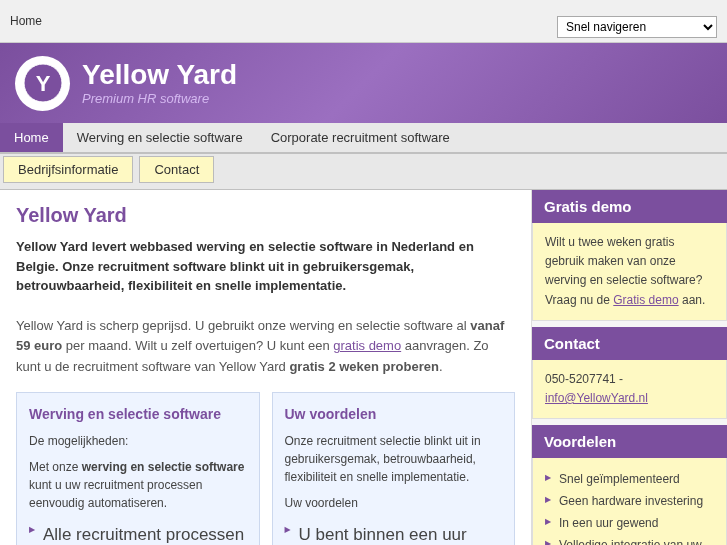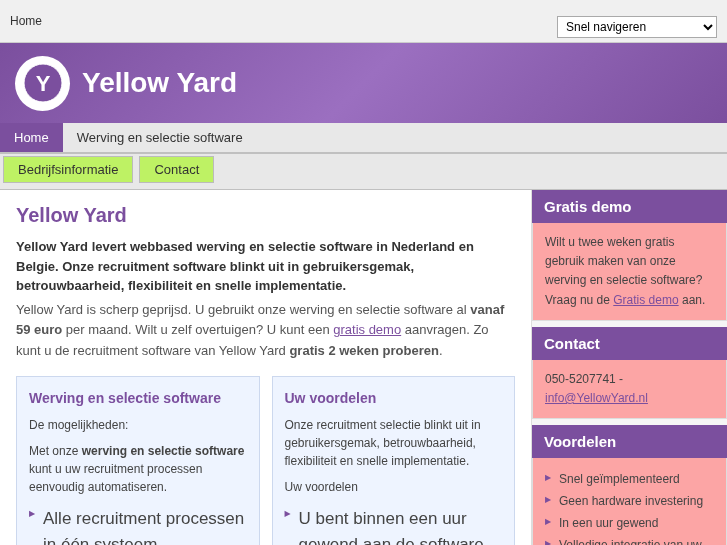--- a/index.html
+++ b/index.html
@@ -96,21 +96,21 @@
       background: #e8e8e8;
       display: flex;
       border-bottom: 1px solid #c0c0c0;
       padding: 0 0 4px 0;
     }
     .sub-nav-item {
       padding: 5px 14px;
       font-size: 13px;
       cursor: pointer;
       color: #333;
-      background: #bef264;
+      background: #fef9c3;
       border: 1px solid #bbb;
       margin: 2px 3px;
       text-decoration: none;
       display: block;
     }
 
     
     #content-wrapper {
       background: #f5f5f5;
       display: flex;
@@ -129,21 +129,21 @@
     #page-title {
       color: #7b4f9e;
       font-size: 20px;
       font-weight: bold;
       margin-bottom: 10px;
     }
 
     #intro-bold {
       font-weight: bold;
       color: #333;
-      margin-bottom: 4px;
+      margin-bottom: 20px;
       line-height: 1.5;
     }
 
     #intro-text {
       color: #555;
       line-height: 1.6;
       margin-bottom: 14px;
     }
     #intro-text a { color: #7b4f9e; }
     #intro-text strong { font-weight: bold; }
@@ -210,21 +210,21 @@
 
     .sidebar-block-header {
       background: #7b4f9e;
       color: #fff;
       font-size: 15px;
       font-weight: bold;
       padding: 8px 12px;
     }
 
     .sidebar-block-content {
-      background: #fca5a5;
+      background: #fef9c3;
       padding: 10px 12px;
       border: 1px solid #ddd;
       border-top: none;
       font-size: 12px;
       color: #444;
       line-height: 1.6;
     }
 
     .sidebar-block-content a {
       color: #7b4f9e;
@@ -269,26 +269,28 @@
 
 <div id="header">
   <div id="logo-icon">
     <svg viewBox="0 0 40 40" xmlns="http://www.w3.org/2000/svg">
       <circle cx="20" cy="20" r="19" fill="#7b4f9e" stroke="#fff" stroke-width="1"></circle>
       <text x="20" y="28" text-anchor="middle" font-size="22" font-weight="bold" fill="white" font-family="Arial">Y</text>
     </svg>
   </div>
   <div id="logo-text-block">
     <span id="logo-name">Yellow Yard</span>
+    <span id="logo-tagline">Premium HR software</span>
   </div>
 </div>
 
 <nav id="main-nav">
   <a class="nav-item active">Home</a>
   <a class="nav-item">Werving en selectie software</a>
+  <a class="nav-item">Corporate recruitment software</a>
 </nav>
 
 <nav id="sub-nav">
   <a class="sub-nav-item">Bedrijfsinformatie</a>
   <a class="sub-nav-item">Contact</a>
 </nav>
 
 <div id="content-wrapper">
 
   <div id="main-content">

